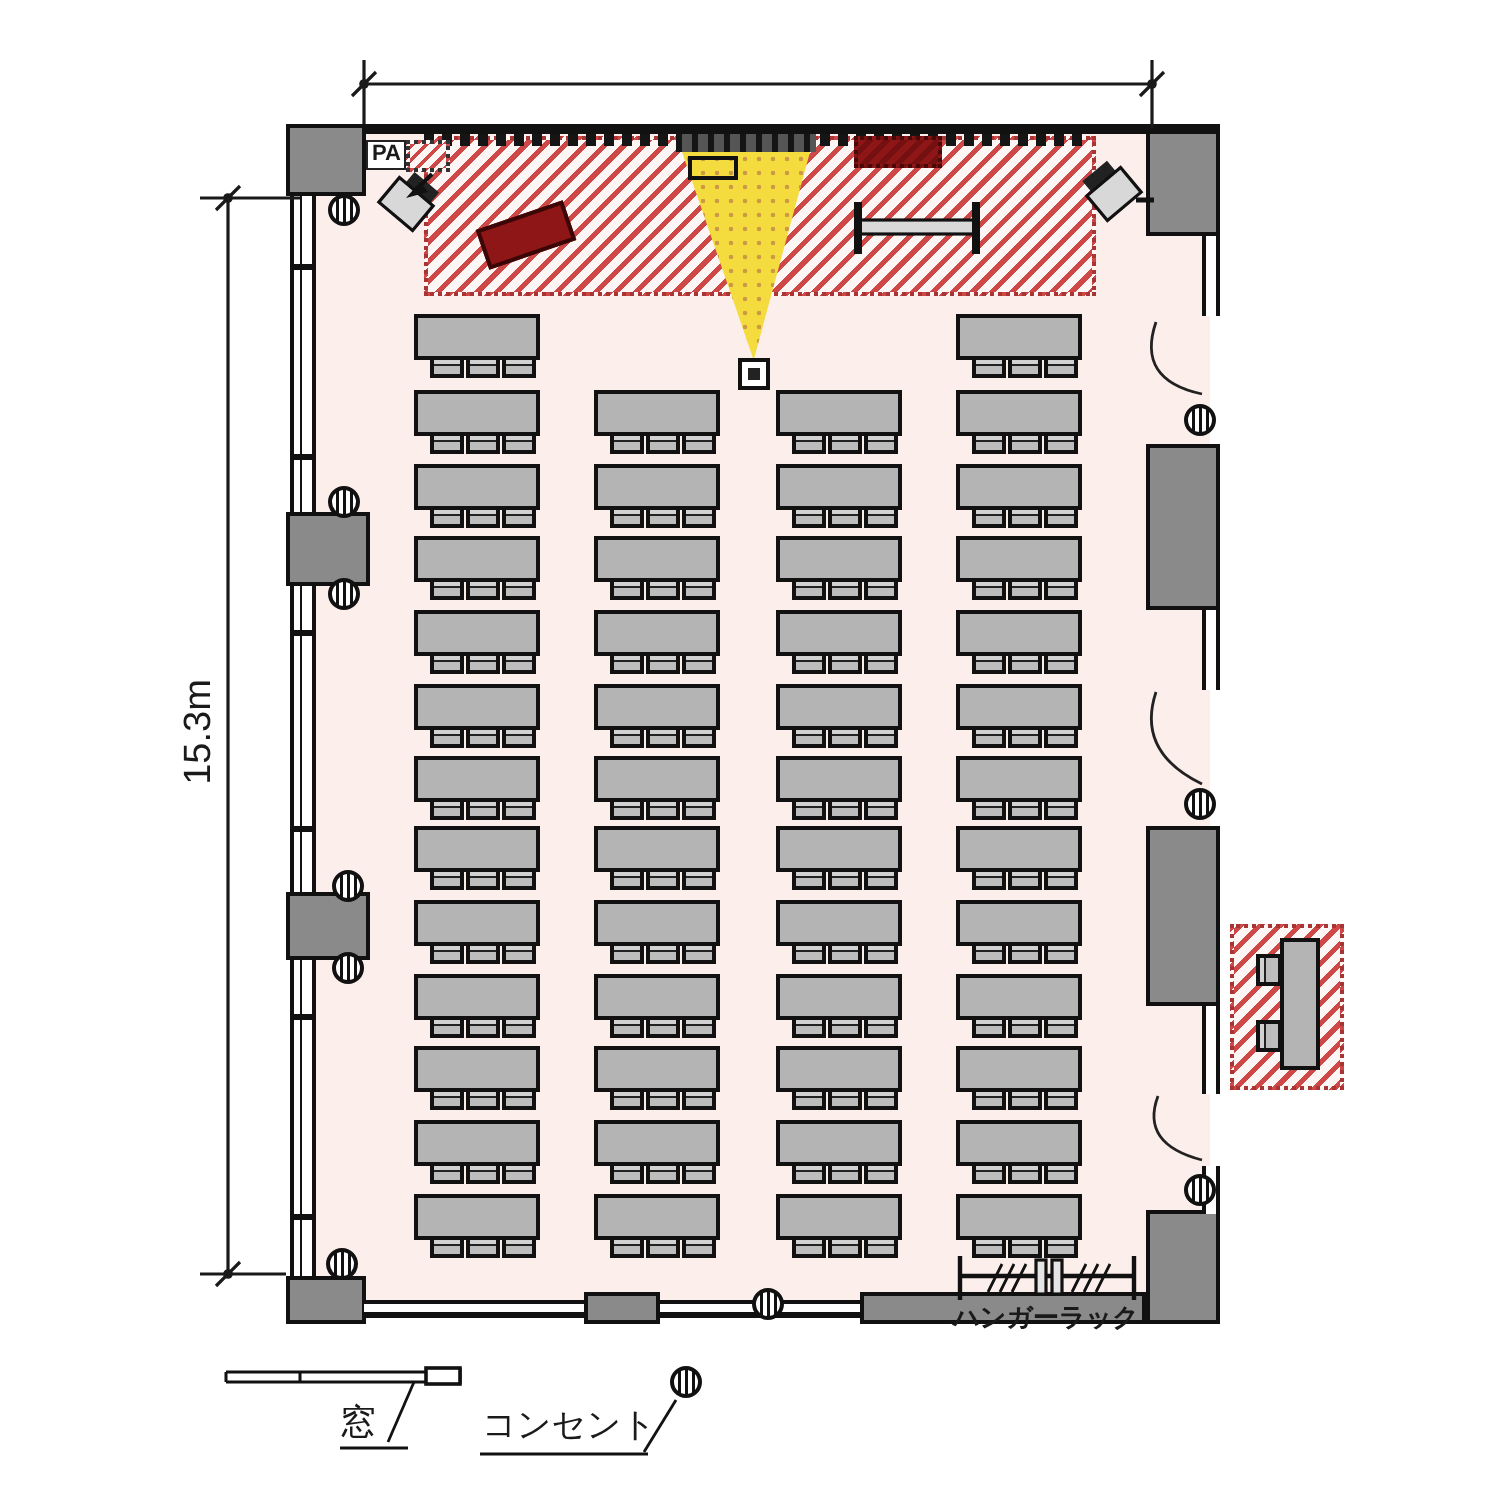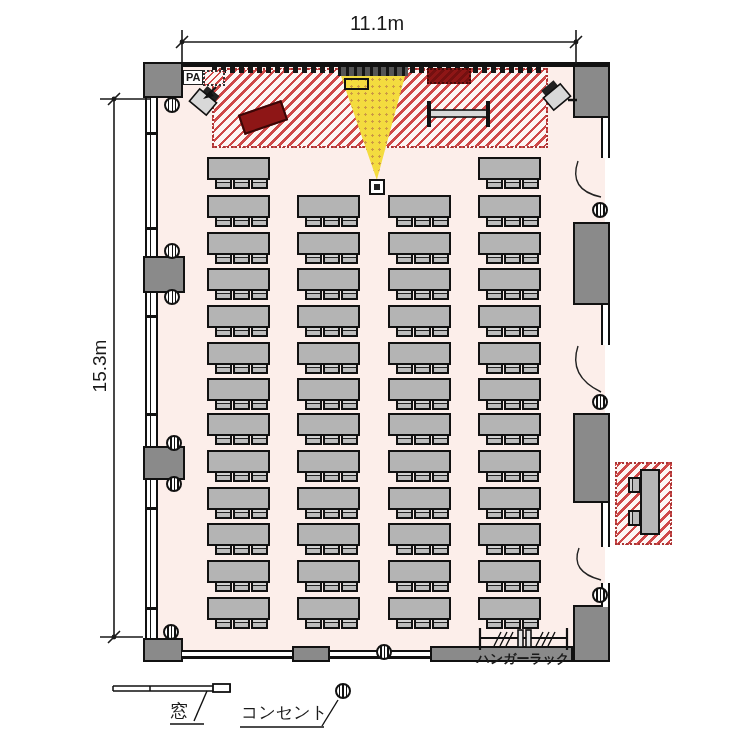--- a/index.html
+++ b/index.html
@@ -156,21 +156,20 @@
       </g>
       <path d="M207 691 L194 721" stroke-width="1.4"></path>
       <path d="M170 724 H204" stroke-width="1.6"></path>
       <path d="M240 727 H324" stroke-width="1.6"></path>
       <path d="M322 726 L338 700" stroke-width="1.4"></path>
     </g>
   </svg>
 
   <div class="outlet" style="left:335px;top:683px;"></div>
 
-  <div class="label dim-h">11.1m</div>
   <div class="label dim-v">15.3m</div>
   <div class="label pa" style="z-index:8;">PA</div>
   <div class="label hanger-label">ハンガーラック</div>
   <div class="label legend-window">窓</div>
   <div class="label legend-outlet">コンセント</div>
 <div class="table" style="left: 207px; top: 157px;"></div>
     <div class="chair" style="left: 215px; top: 178px;"></div>
     <div class="chair" style="left: 233px; top: 178px;"></div>
     <div class="chair" style="left: 251px; top: 178px;"></div>
     <div class="table" style="left: 478px; top: 157px;"></div>

